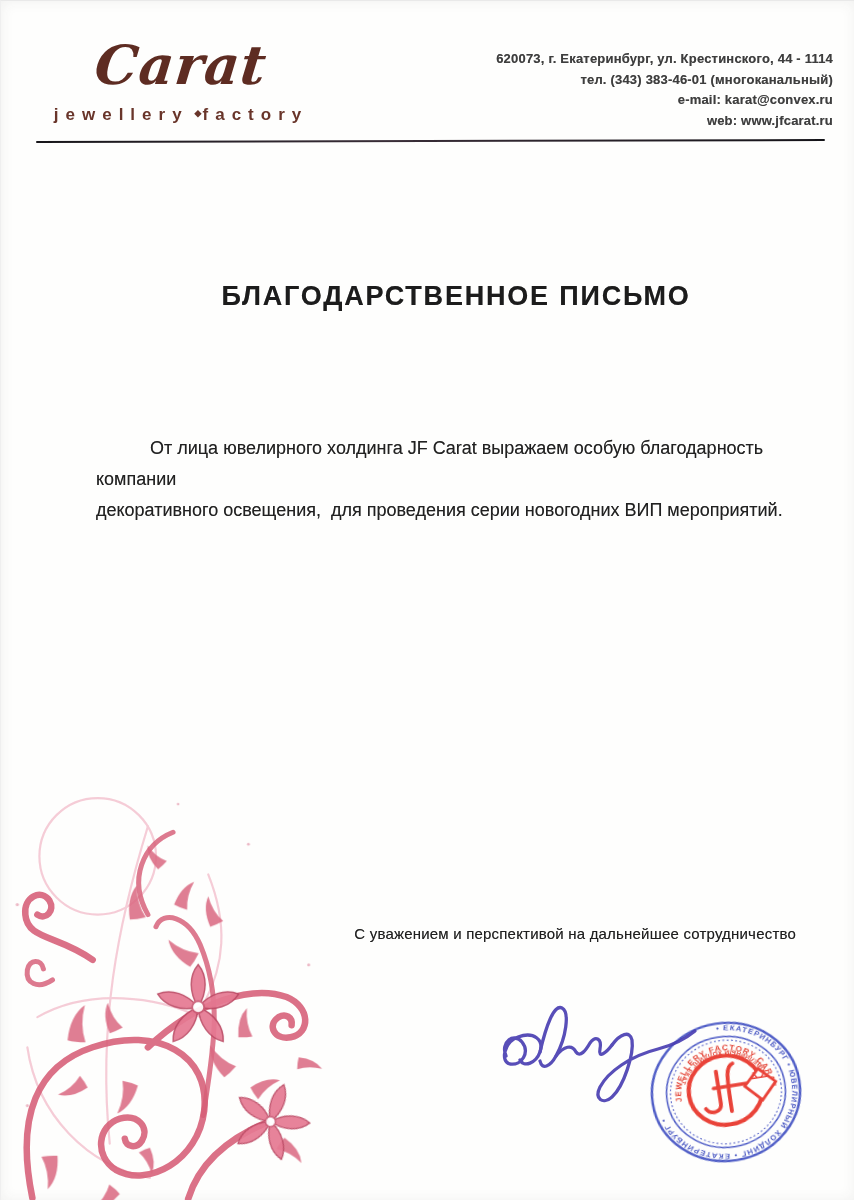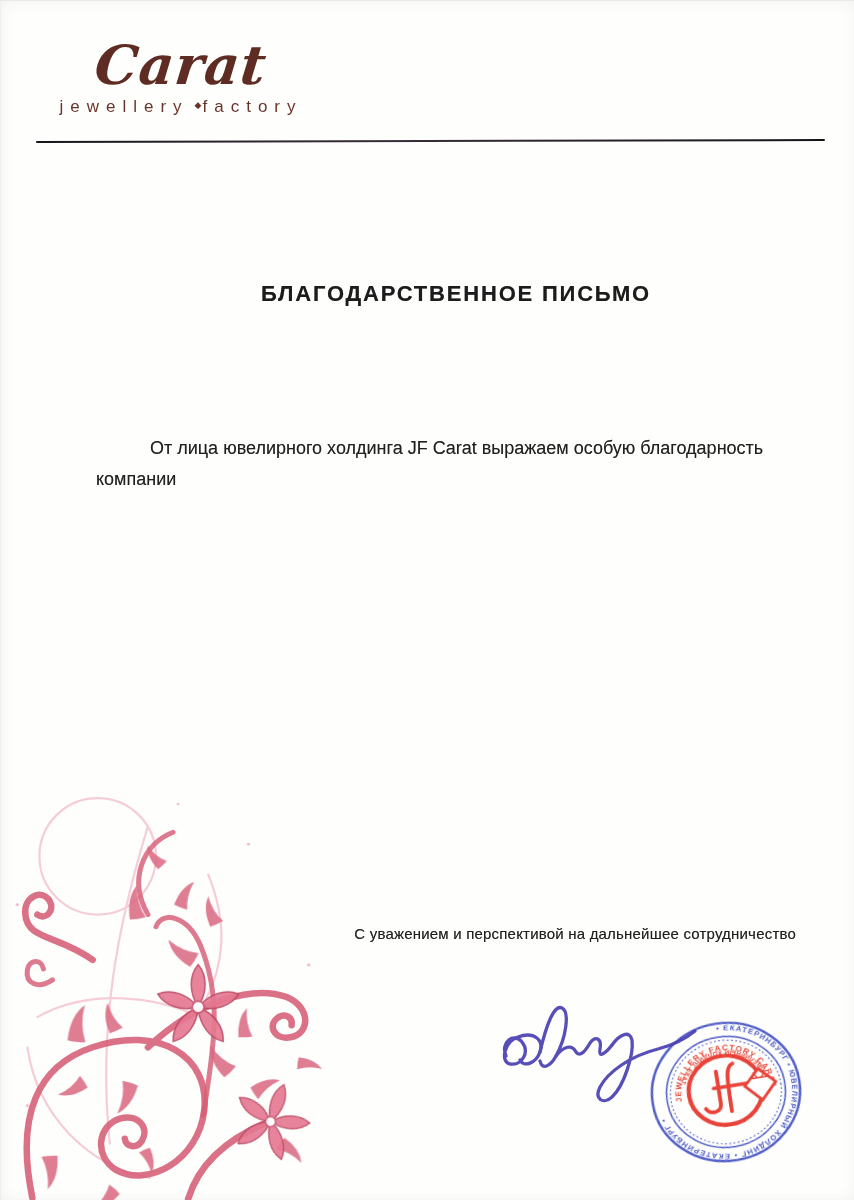--- a/index.html
+++ b/index.html
@@ -11,41 +11,41 @@
     font-family:"Liberation Sans",sans-serif;color:#232323;
   }
   
   .logo{position:absolute;left:40px;top:34px;width:280px;text-align:center;}
   .logo-script{
     font-family:"DejaVu Serif",serif;font-style:italic;font-weight:700;
     font-size:54px;line-height:60px;color:#5e2c22;
     transform:skewX(-6deg);letter-spacing:1px;
   }
   .logo-tagline{
-    margin-top:2px;font-size:17px;font-weight:400;color:#69352a;
+    margin-top:10px;font-size:17px;font-weight:700;color:#69352a;
     letter-spacing:7px;white-space:nowrap;
   }
   .logo-tagline .dia{
     font-size:9px;letter-spacing:0;vertical-align:4px;margin:0 1px 0 6px;color:#69352a;
   }
   .contact{
     position:absolute;top:48px;right:22px;text-align:right;
     font-size:13px;line-height:20.5px;font-weight:600;color:#3e3e3e;
     letter-spacing:.2px;text-shadow:0 0 .5px rgba(60,60,60,.55);
   }
   .rule{
     position:absolute;left:35px;right:30px;top:139px;height:2.4px;
     background:linear-gradient(90deg,#17161a 0%,#3a2e38 45%,#141318 100%);
     border-radius:2px;transform:rotate(-.15deg);
   }
   
   .title{
     position:absolute;left:0;top:280px;width:100%;margin:0;
     text-align:center;padding-left:56px;box-sizing:border-box;
-    font-size:22px;font-weight:700;letter-spacing:1.8px;color:#1c1c1c;
+    font-size:27px;font-weight:700;letter-spacing:1.8px;color:#1c1c1c;
     text-shadow:0 0 .6px rgba(20,20,20,.5);
   }
   
   .body-text{
     position:absolute;left:95px;top:432px;width:710px;
     font-size:18px;line-height:31px;color:#212121;
     text-shadow:0 0 .5px rgba(30,30,30,.45);
   }
   .body-line{white-space:pre-wrap;}
   .body-line.indent{text-indent:54px;}
@@ -71,27 +71,34 @@
 </head>
 <body>
 
 <div class="page">
 
   <div class="logo">
     <div class="logo-script">Carat</div>
     <div class="logo-tagline"><span>jewellery</span><span class="dia">◆</span><span>factory</span></div>
   </div>
 
+  <div class="contact">
+    <div>620073, г. Екатеринбург, ул. Крестинского, 44 - 1114</div>
+    <div>тел. (343) 383-46-01 (многоканальный)</div>
+    <div>e-mail: karat@convex.ru</div>
+    <div>web: www.jfcarat.ru</div>
+  </div>
 
   <div class="rule"></div>
 
   <h1 class="title">БЛАГОДАРСТВЕННОЕ ПИСЬМО</h1>
 
   <div class="body-text">
     <div class="body-line indent">От лица ювелирного холдинга JF Carat выражаем особую благодарность компании</div>
+    <div class="body-line">декоративного освещения,  для проведения серии новогодних ВИП мероприятий.</div>
   </div>
 
   <div class="closing-1">С уважением и перспективой на дальнейшее сотрудничество</div>
 
   <svg class="floral" viewBox="0 0 330 415" xmlns="http://www.w3.org/2000/svg">
     <defs>
       <path id="leaf" d="M0,0 Q16,-22 36,-24 Q20,-8 16,12 Q6,6 0,0 Z"></path>
       <path id="petal" d="M0,0 C -10,-16 -10,-34 0,-46 C 10,-34 10,-16 0,0 Z"></path>
     </defs>
 

